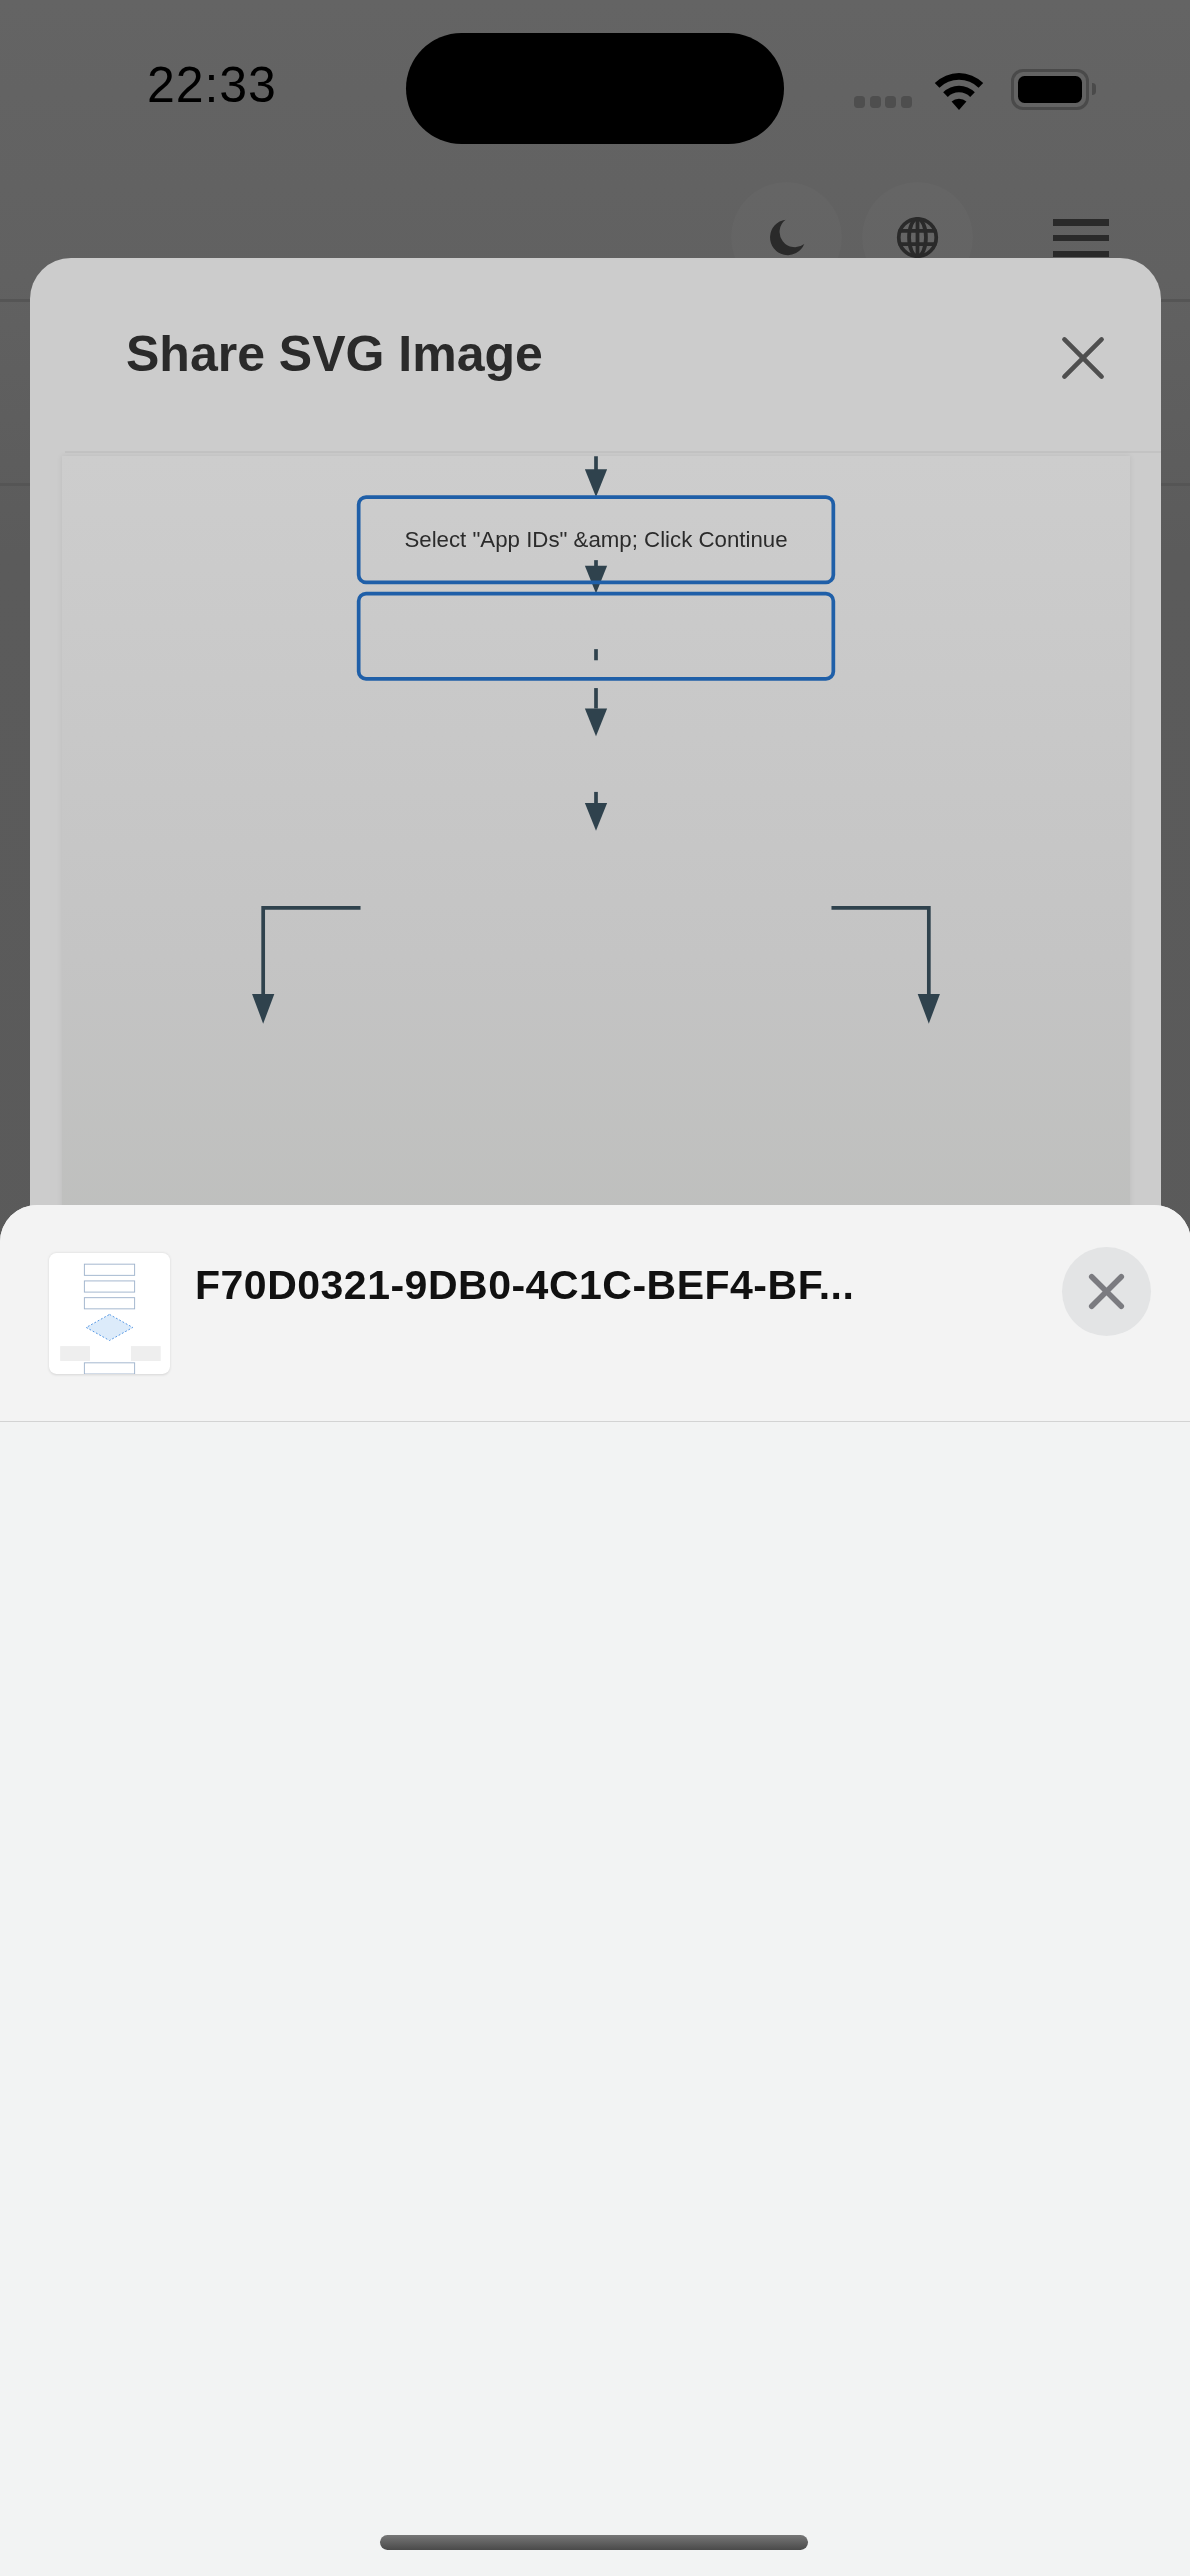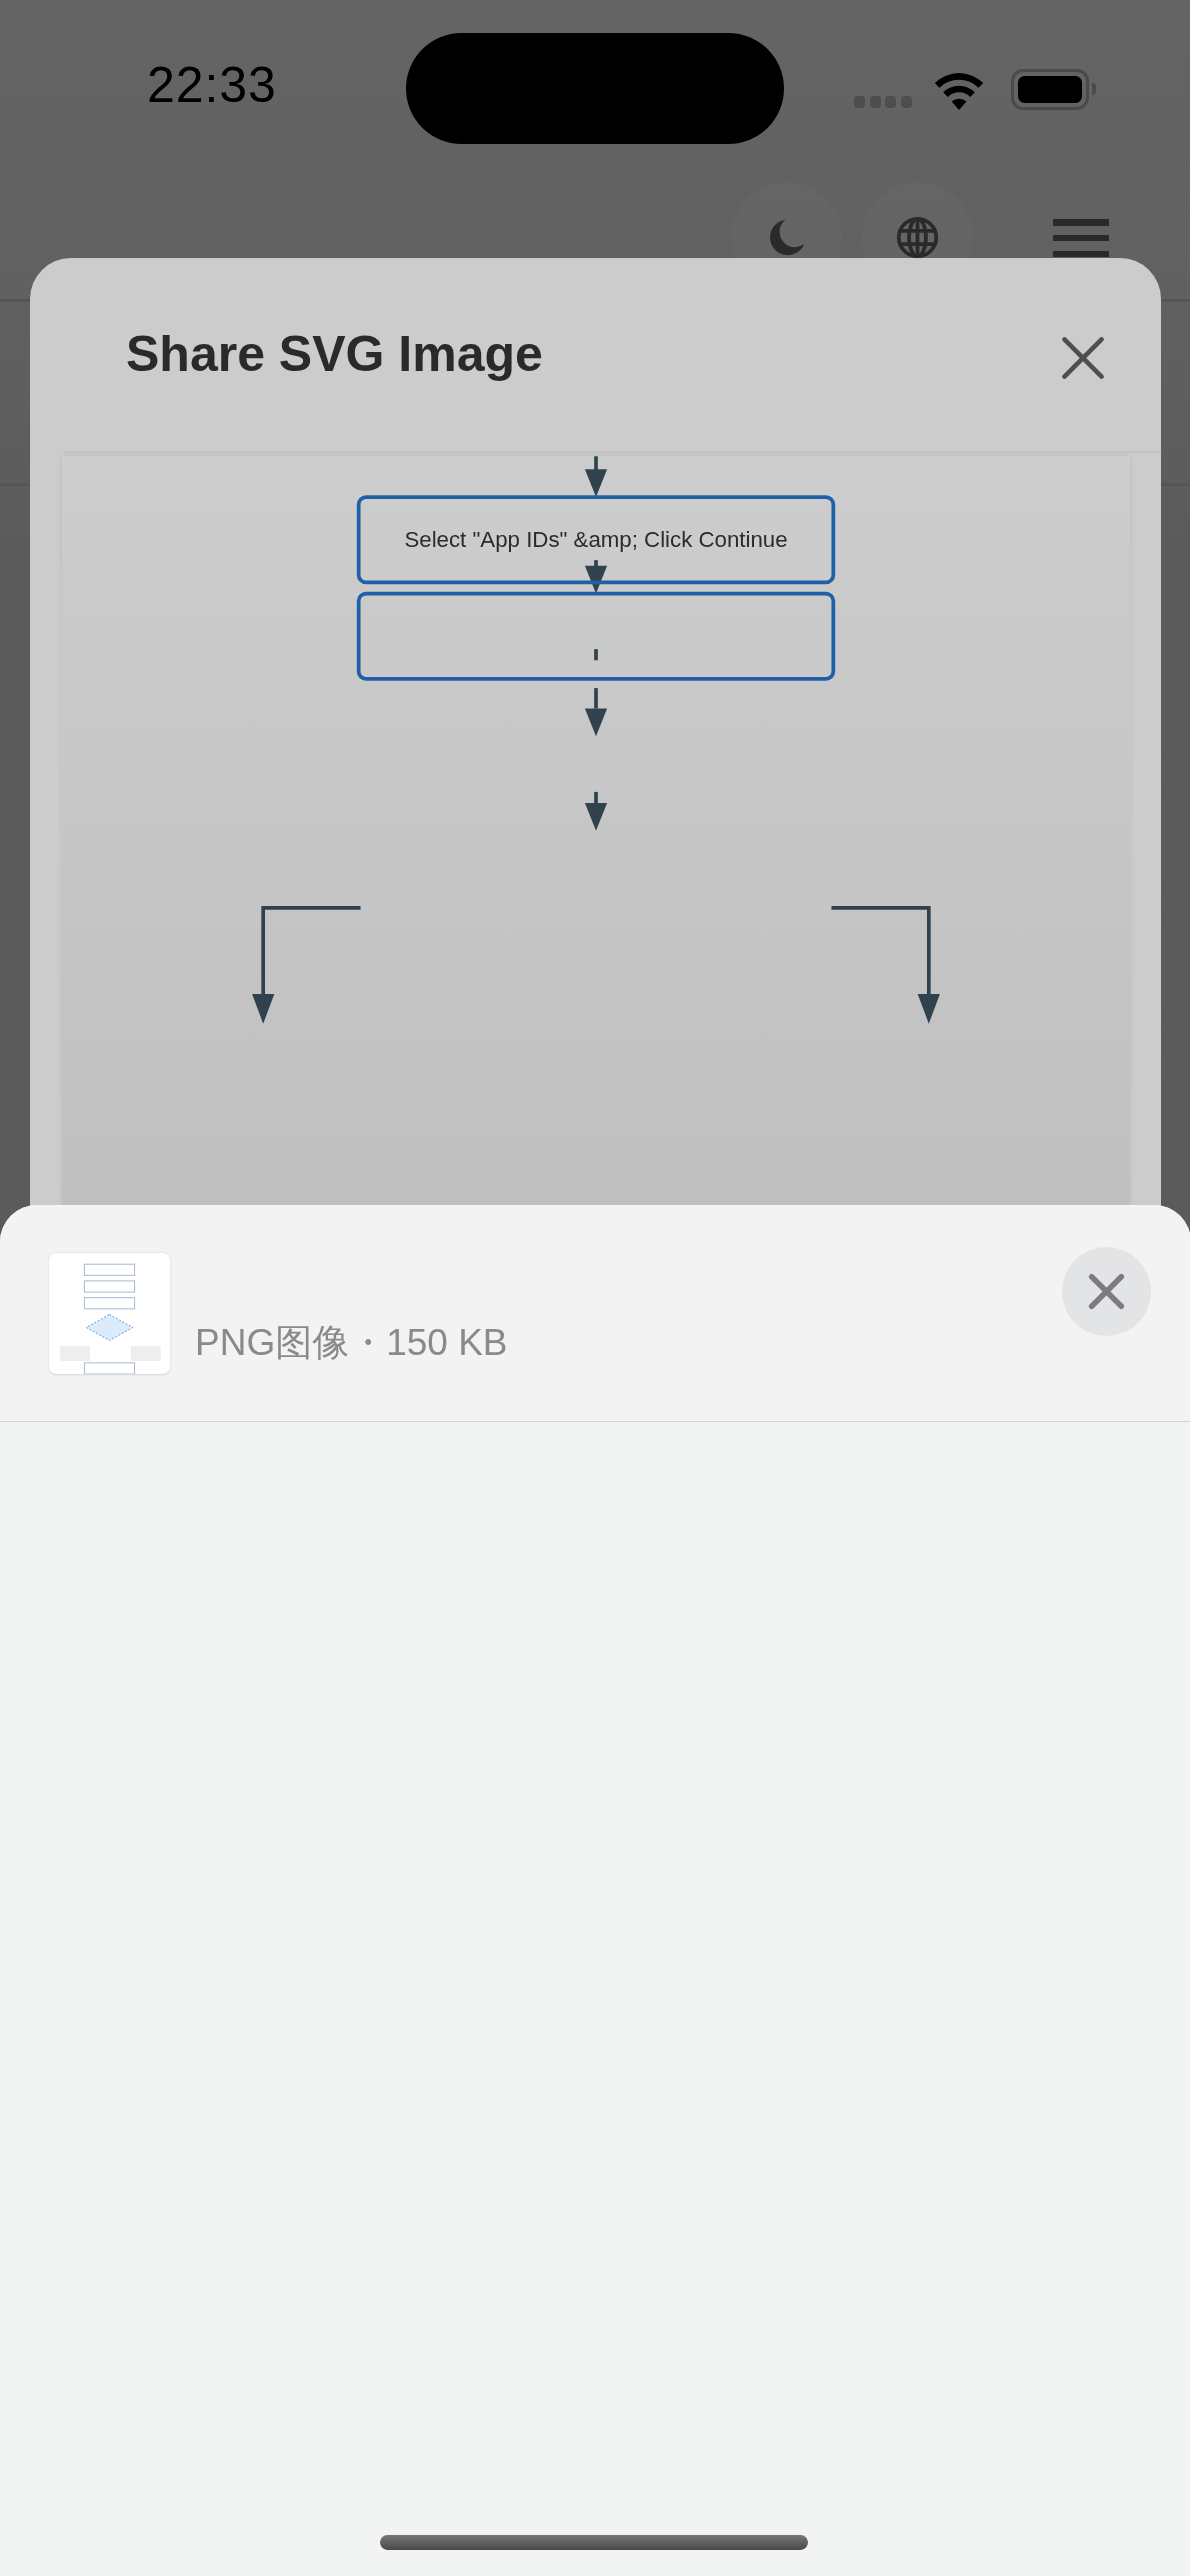--- a/index.html
+++ b/index.html
@@ -146,21 +146,21 @@
           <rect x="38" y="12" width="54" height="12"></rect>
           <rect x="38" y="30" width="54" height="12"></rect>
           <rect x="38" y="48" width="54" height="12"></rect>
           <polygon points="65,66 90,80 65,94 40,80" fill="#dcebfa" stroke="#4a90e2" stroke-dasharray="2,2"></polygon>
           <rect x="12" y="100" width="32" height="16" fill="#eee" stroke="none"></rect>
           <rect x="88" y="100" width="32" height="16" fill="#eee" stroke="none"></rect>
           <rect x="38" y="118" width="54" height="12"></rect>
         </g>
       </svg>
     </div>
-    <div class="file-meta">PNG图像・150 KB</div>
+    <div class="file-name">F70D0321-9DB0-4C1C-BEF4-BF...</div>
     <div class="sheet-close">
       <svg width="37" height="37" viewBox="0 0 40 40" stroke="#7b7b80" stroke-width="6" stroke-linecap="round">
         <line x1="4" y1="4" x2="36" y2="36"></line>
           <line x1="36" y1="4" x2="4" y2="36"></line>
       </svg>
     </div>
   </div>
 </div>
 
 <div class="home-indicator"></div>

